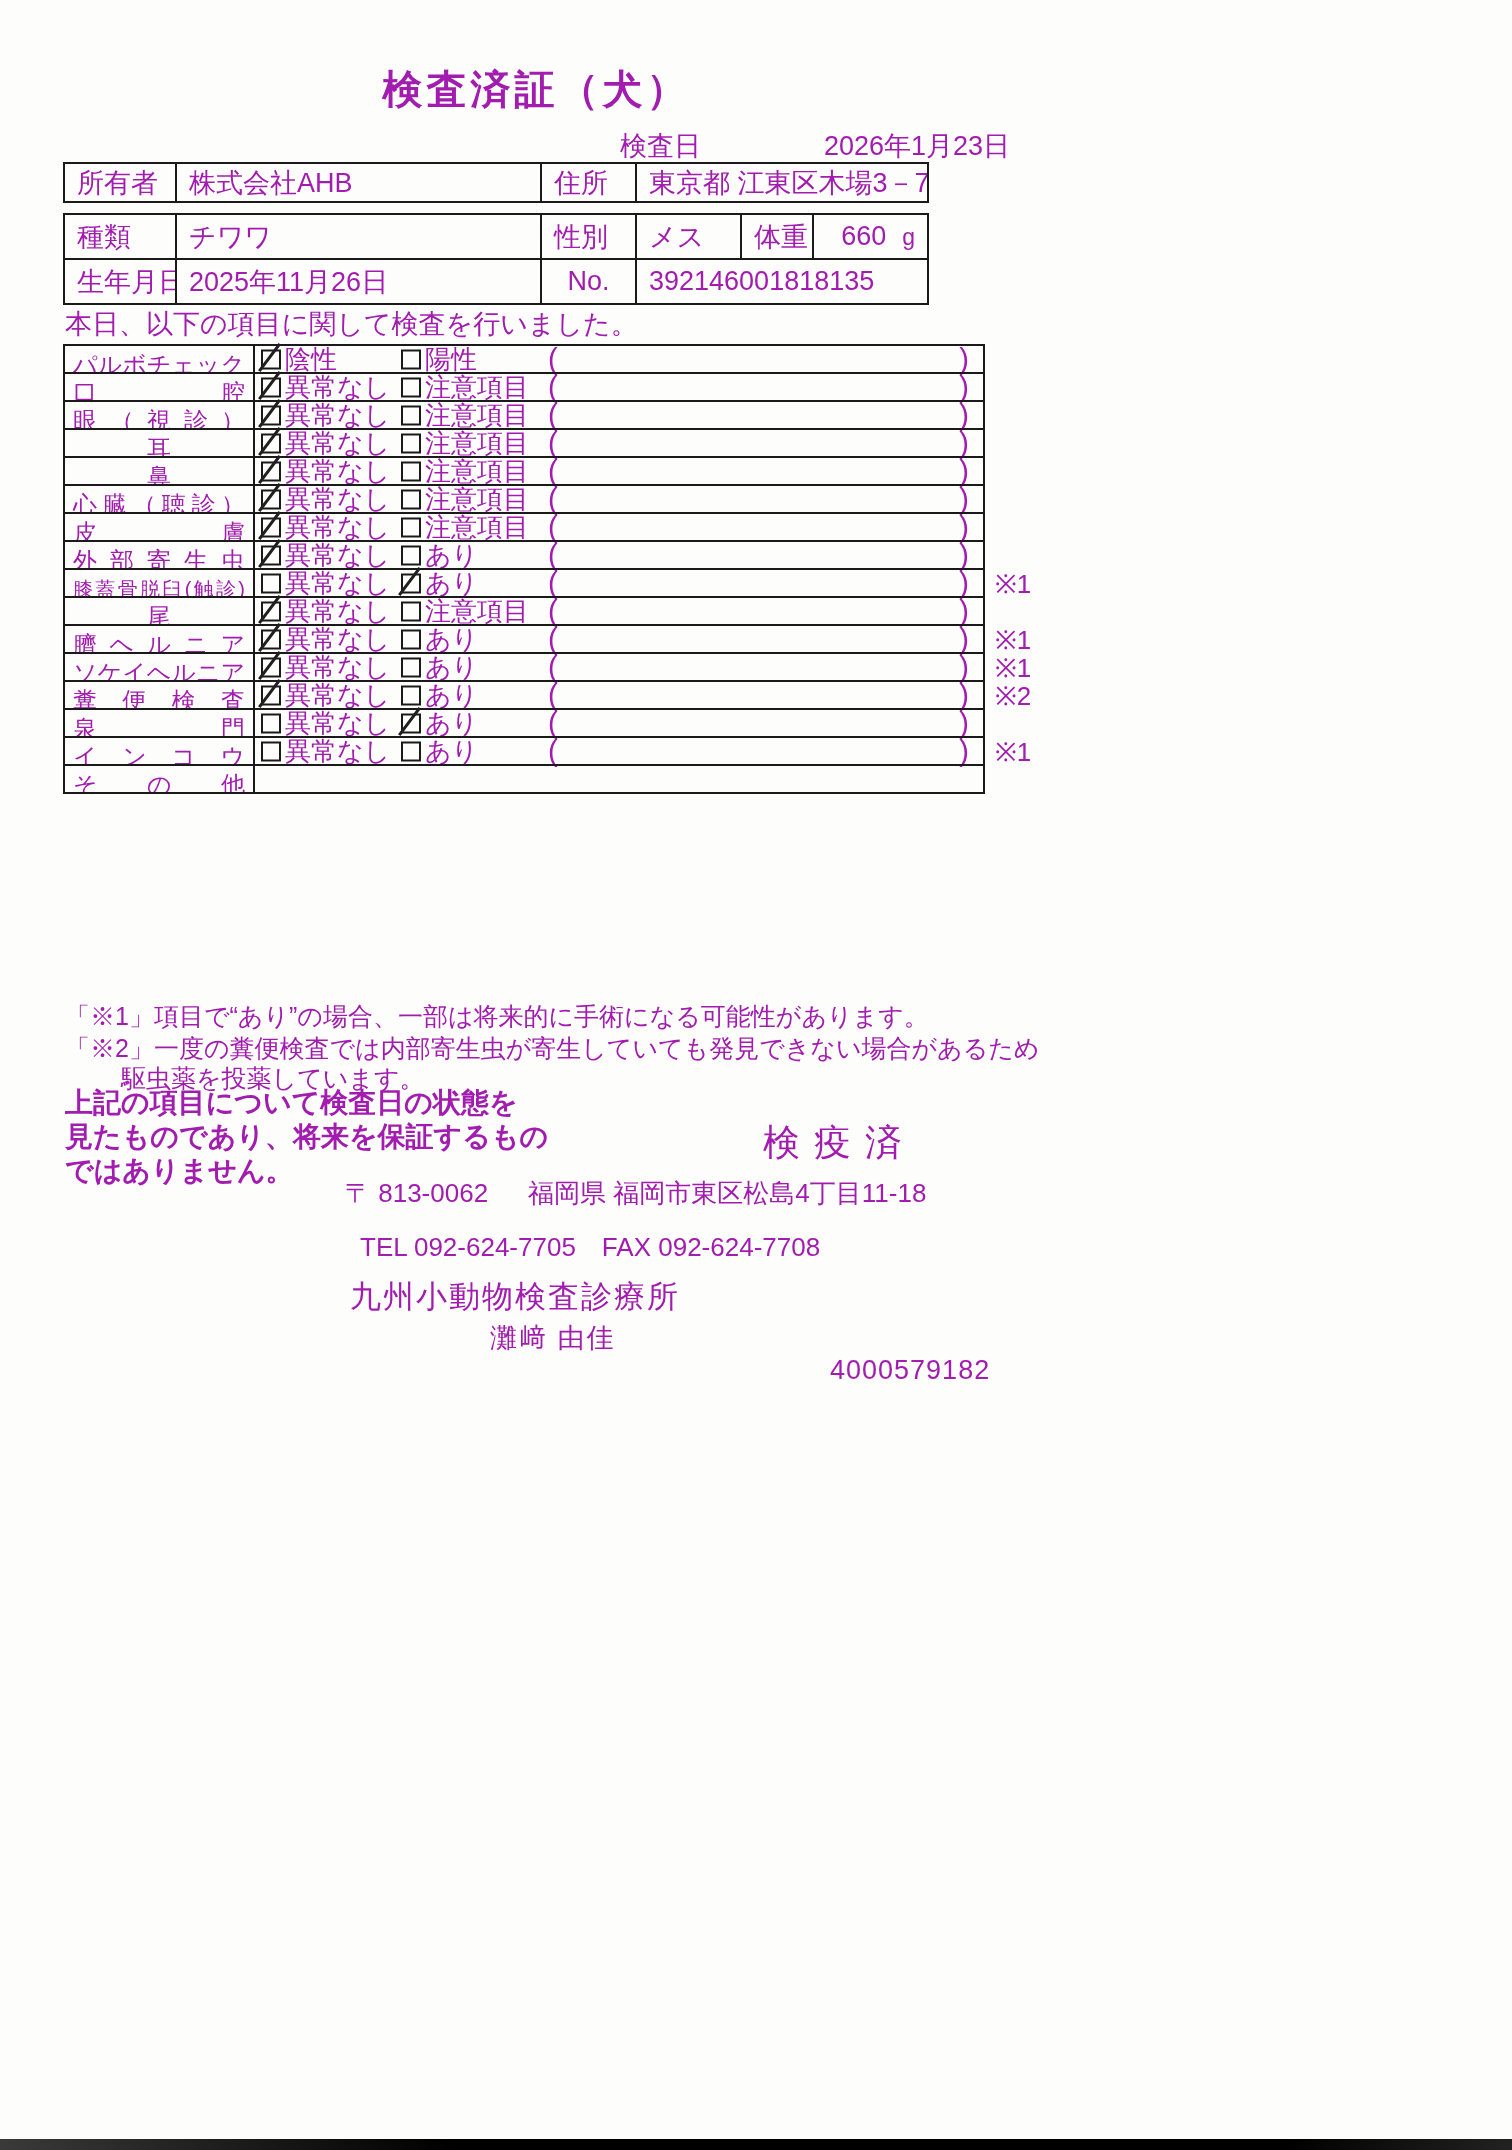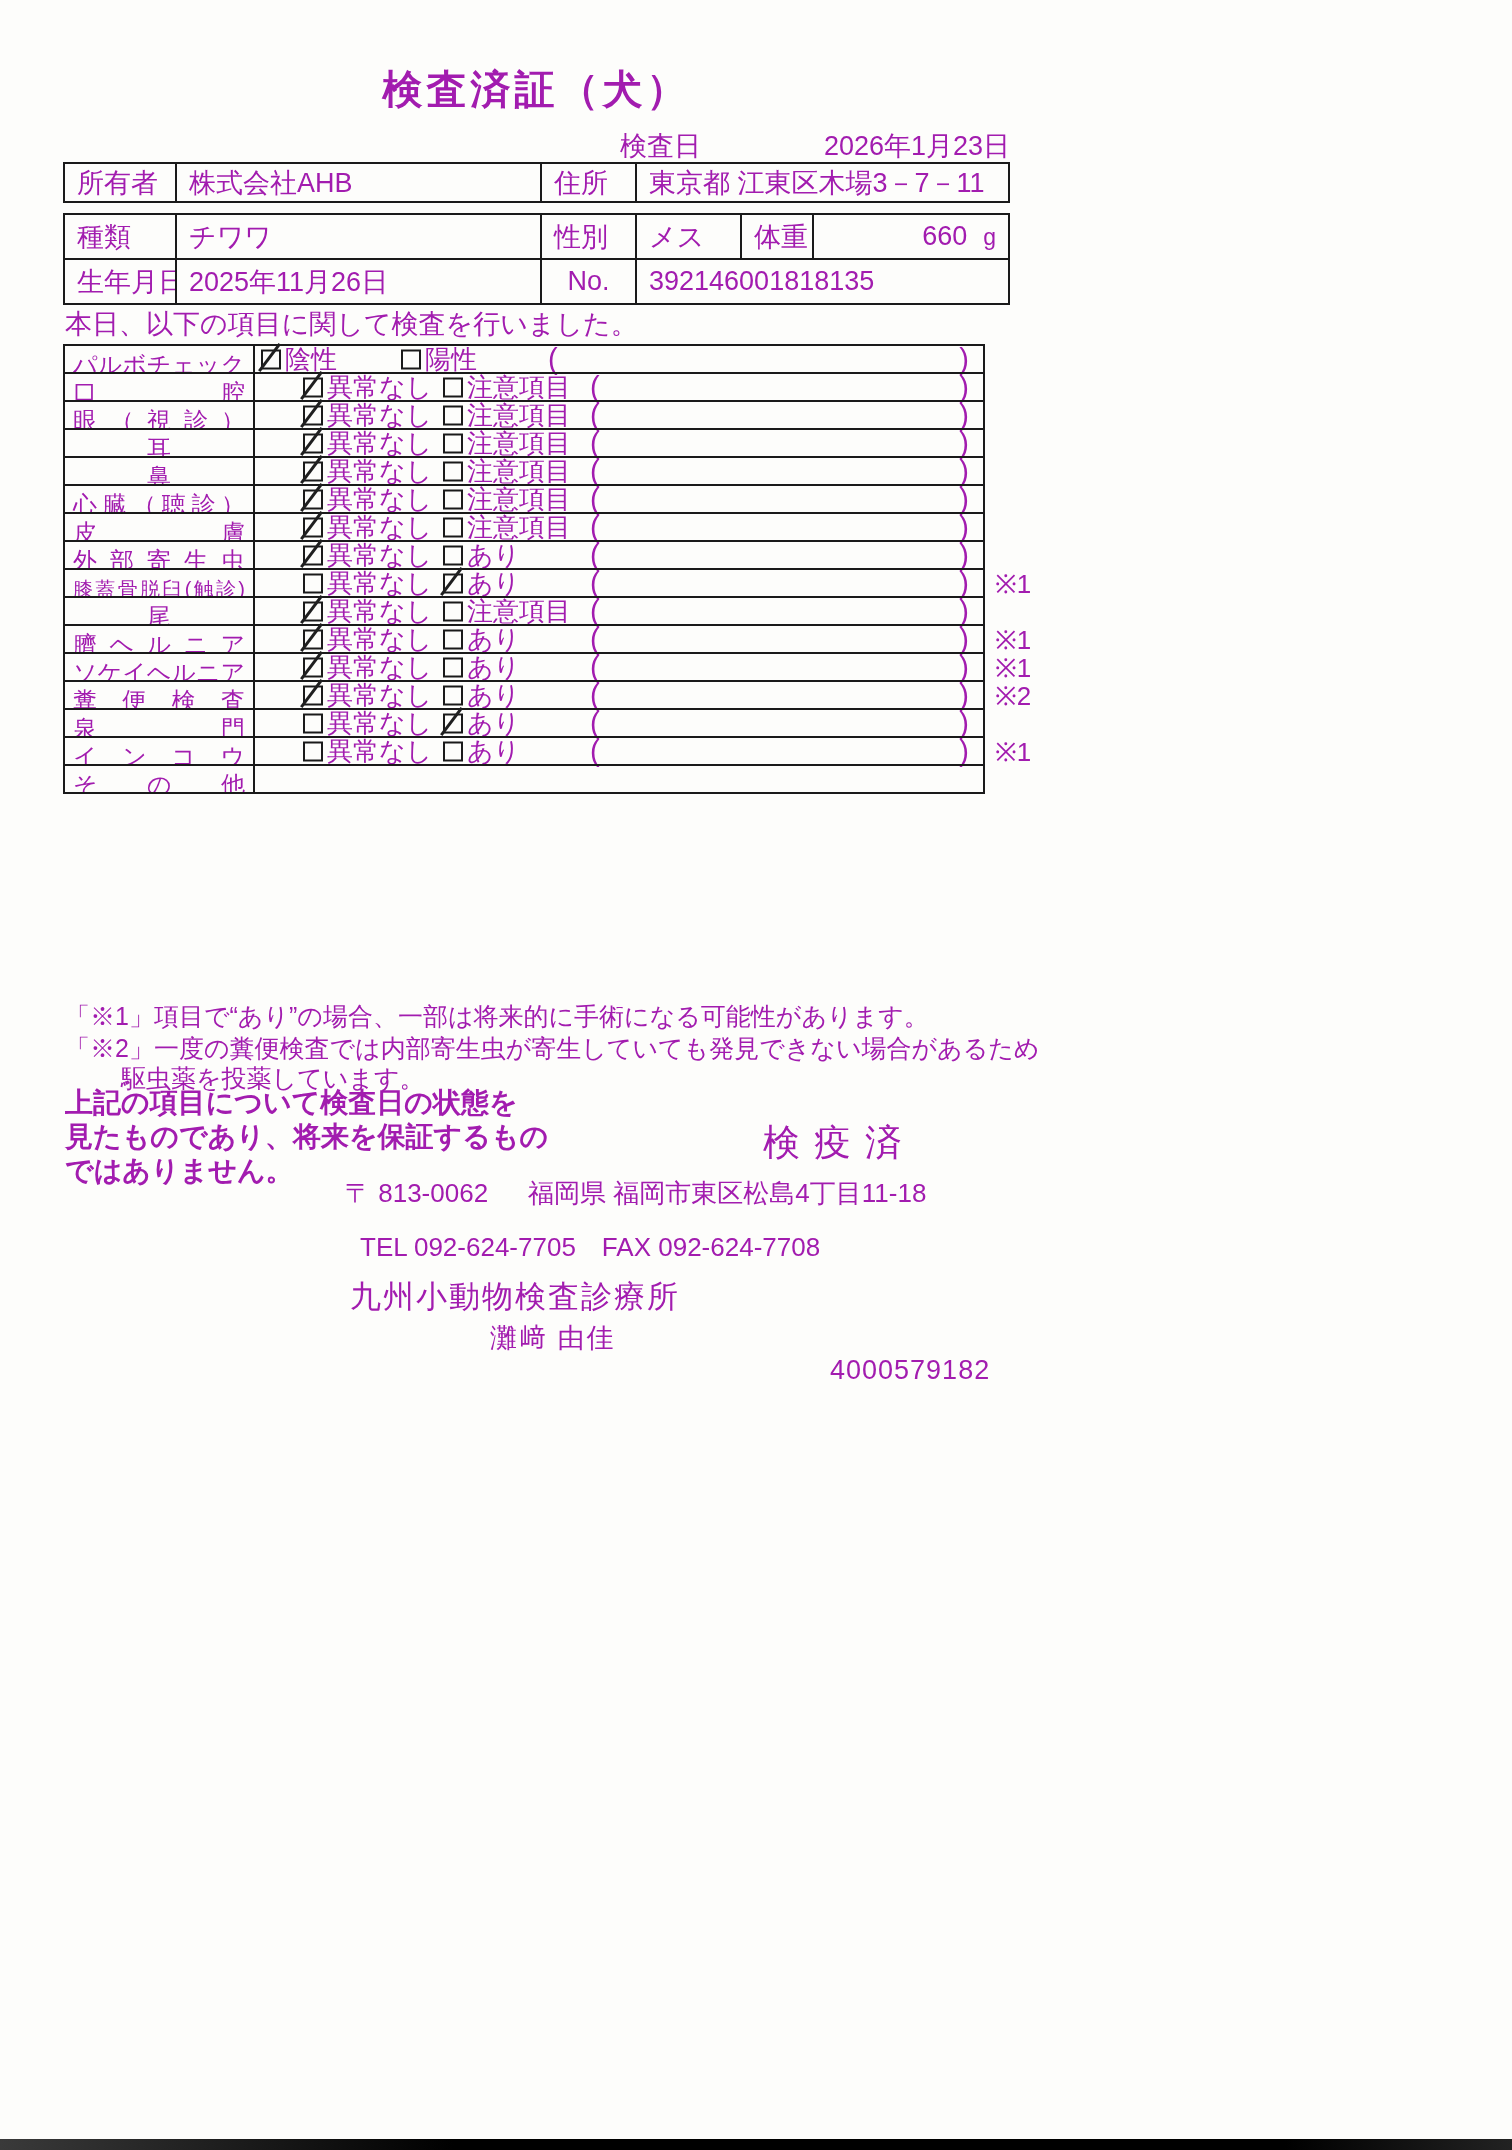--- a/index.html
+++ b/index.html
@@ -13,42 +13,42 @@
 
   .title{
     position:absolute;top:62px;left:0;width:100%;
     text-align:center;font-size:40px;font-weight:600;letter-spacing:4px;margin:0;
   }
 
   .date-row{position:absolute;top:128px;left:0;width:100%;height:34px;font-size:27px;}
   .date-label{position:absolute;left:557px;top:0;}
   .date-value{position:absolute;right:0;top:0;}
 
-  table.tbl{border-collapse:collapse;table-layout:fixed;width:947px;position:absolute;left:0;}
+  table.tbl{border-collapse:collapse;table-layout:fixed;width:866px;position:absolute;left:0;}
   table.tbl td{
     border:2.5px solid #1a1a1a;padding:0 12px;font-size:27px;
     white-space:nowrap;overflow:hidden;
   }
   .tbl-a{top:162px;}
   .tbl-a td{height:37px;}
   .tbl-b{top:213px;}
   .tbl-b td{height:43px;margin-left:24px;}
   td.weight{text-align:right;}
   td.weight .unit{font-size:23px;margin-left:16px;}
   td.no-label{text-align:center;padding:0 4px;}
 
   .intro{position:absolute;top:306px;left:2px;font-size:27px;}
 
   
   .insp{
     position:absolute;top:344px;left:0;width:922px;
     border:2.5px solid #1a1a1a;box-sizing:border-box;
   }
   .irow{position:relative;display:grid;grid-template-columns:190px 1fr;height:26px;}
-  .irow + .irow{border-top:2.5px solid #1a1a1a;gap:42px;}
+  .irow + .irow{border-top:2.5px solid #1a1a1a;}
   .item{
     border-right:2.5px solid #1a1a1a;box-sizing:border-box;
     padding:0 8px;font-size:24px;line-height:38.2px;
     text-align:justify;text-align-last:justify;text-justify:inter-character;
     white-space:nowrap;overflow:hidden;
   }
   .item.single{text-align:center;text-align-last:center;}
   .item.long{font-size:20px;}
   .opts{position:relative;}
   .opt{position:absolute;top:50%;transform:translateY(-50%);white-space:nowrap;font-size:26px;}

